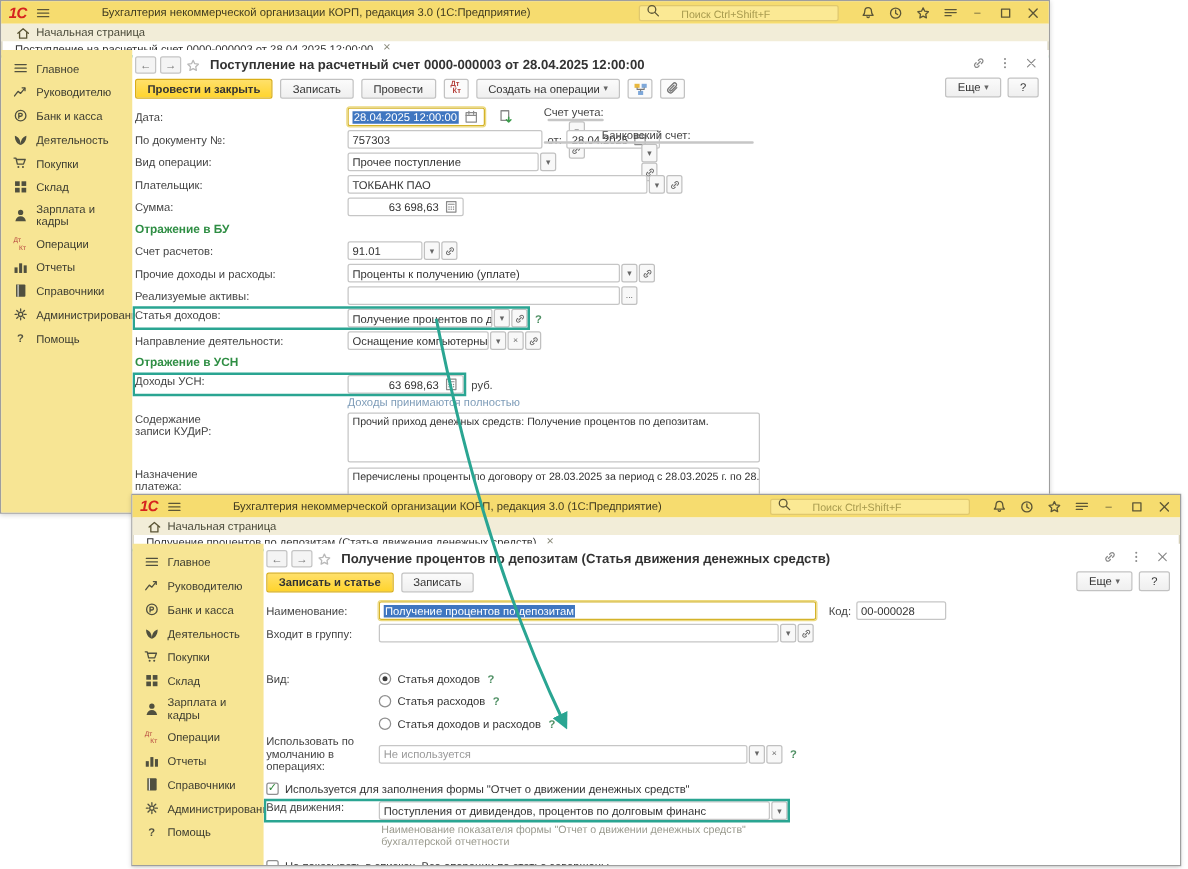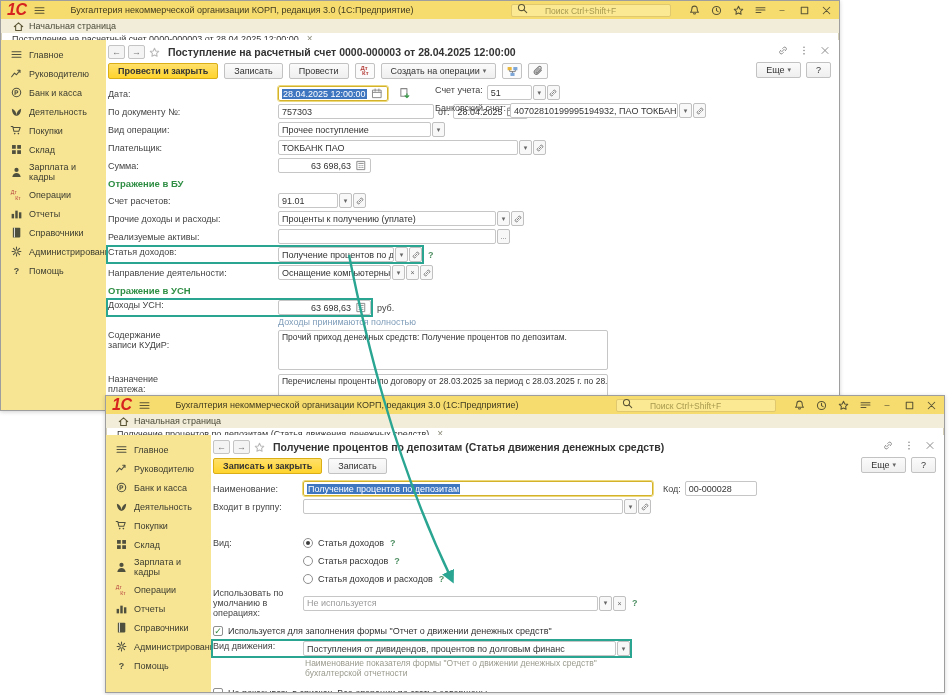--- a/index.html
+++ b/index.html
@@ -4,23 +4,23 @@
 <style>
   * { margin:0; padding:0; box-sizing:border-box; }
   html,body { width:950px; height:695px; background:#fff; font-family:"Liberation Sans","DejaVu Sans",sans-serif; font-size:9px; color:#333; overflow:hidden; }
   #stage { position:relative; width:950px; height:695px; background:#fff; }
 
   .window { position:absolute; background:#fff; border:1px solid #9e9e9e; box-shadow:0 1px 4px rgba(0,0,0,.18); }
   #win1 { left:0; top:0; width:840px; height:411px; }
   #win2 { left:105px; top:395px; width:840px; height:298px; z-index:2; }
 
   .titlebar { height:18px; background:#f6dc6f; display:flex; align-items:center; padding:0 6px; gap:6px; }
-  .logo { color:#d6231f; font-weight:bold; font-style:italic; font-size:16px; letter-spacing:-.5px; }
+  .logo { color:#d6231f; font-weight:bold; font-style:italic; font-size:12px; letter-spacing:-.5px; }
   .tb-ico { width:14px; height:14px; display:flex; align-items:center; justify-content:center; color:#5c5636; flex-shrink:0; }
-  .tb-title { font-size:9px; color:#3f3a20; margin-left:18px; white-space:nowrap; }
+  .tb-title { font-size:9px; color:#3f3a20; margin-left:34px; white-space:nowrap; }
   .searchbox { margin-left:auto; width:160px; height:13px; background:#fbe994; border:1px solid #e0c86e; border-radius:2px; display:flex; align-items:flex-end; gap:16px; padding:0 3px; }
   .searchbox input { border:none; background:transparent; outline:none; font-size:8.5px; width:120px; color:#6b6233; font-family:inherit; }
   .searchbox input::placeholder { color:#a79a4e; }
   .tb-icons { display:flex; align-items:center; gap:8px; margin-left:10px; }
 
   .tabbar { height:21px; background:#f2edd8; display:flex; align-items:stretch; border-bottom:1px solid #ddd6bd;flex-direction:column; }
   .tab { display:flex; align-items:center; gap:4px; padding:0 10px; font-size:9px; color:#4a4a3a; white-space:nowrap; }
   .tab.home { color:#4a4a3a; }
   .tab.active { background:#fff; border-left:1px solid #d5cfb8; border-right:1px solid #d5cfb8; border-bottom:2px solid #35a98c; color:#333; }
   .tab .x { color:#8a8a7a; font-size:10px; margin-left:4px; }
@@ -53,21 +53,21 @@
   .fld { height:15px; border:1px solid #c6c6c6; border-radius:2px; background:#fff; display:flex; align-items:center; padding:0 3px; gap:2px; white-space:nowrap; overflow:hidden; }
   .fld.focused { border-color:#d4b32a; outline:1px solid #ecd97e; }
   .fld .sel { background:#3f76c0; color:#fff; padding:0 1px; }
   .fld.amount { justify-content:flex-end; }
   .fld .infld { width:12px; height:12px; color:#8a8a8a; display:flex; align-items:center; justify-content:center; flex-shrink:0; margin-left:2px; }
   .fld .ph { color:#9a9a9a; }
   .mini { width:13px; height:15px; border:1px solid #c0c0c0; border-radius:2px; background:#f8f8f8; color:#666; font-size:7px; display:flex; align-items:center; justify-content:center; margin-left:1px; flex-shrink:0; }
   .mini.lnk { font-size:9px; }
   .mini svg { width:10px; height:10px; }
   .gap { width:9px; } .inlbl { color:#444; margin:0 4px; white-space:nowrap; }
-  .rcol { position:absolute; left:327px; top:0; height:17px; display:flex; align-items:flex-start; }
+  .rcol { position:absolute; left:327px; top:0; height:17px; display:flex; align-items:center;flex-direction:column; }
   .qmark { color:#4e8f63; margin-left:6px; font-weight:bold; }
   .section { color:#2f8e44; font-weight:bold; font-size:9.5px; margin:4px 0 3px; }
   .linkrow { margin:1px 0 3px 170px; }
   .link { color:#7f9db9; }
   .tarea { width:330px; border:1px solid #c6c6c6; border-radius:2px; font-size:8.5px; padding:1px 3px; color:#333; line-height:10px; }
   .tarea.clip { white-space:nowrap; overflow:hidden; }
   .rub { margin-left:6px; color:#444; }
 
   .annot { display:flex; position:relative; }
   .annot::after { content:''; position:absolute; left:-2px; right:-2px; top:-2px; bottom:-2px; border:2px solid #2aa592; pointer-events:none; z-index:5; }
@@ -814,21 +814,21 @@
           <span class="fav">
               <svg class="gl" viewBox="0 0 16 16" width="13" height="13" fill="none" stroke="currentColor" stroke-width="1.3" stroke-linecap="round" stroke-linejoin="round">
                 <path d="M8 2.8l1.6 3.3 3.6.5-2.6 2.5.6 3.6L8 11l-3.2 1.7.6-3.6L2.8 6.6l3.6-.5z"></path>
               </svg>
             </span>
           <span class="doc-title">Получение процентов по депозитам (Статья движения денежных средств)</span>
         </div>
 
         <div class="toolbar">
           <button class="btn primary">
-              <span>Записать и закрыть</span>
+              <span>Записать и статье</span>
             </button>
           <button class="btn">
               <span>Записать</span>
             </button>
         </div>
 
         <div class="row">
           <span class="lbl">Наименование:</span>
           <div class="fld focused" style="width:350px">
             <span class="sel">Получение процентов по депозитам</span>

